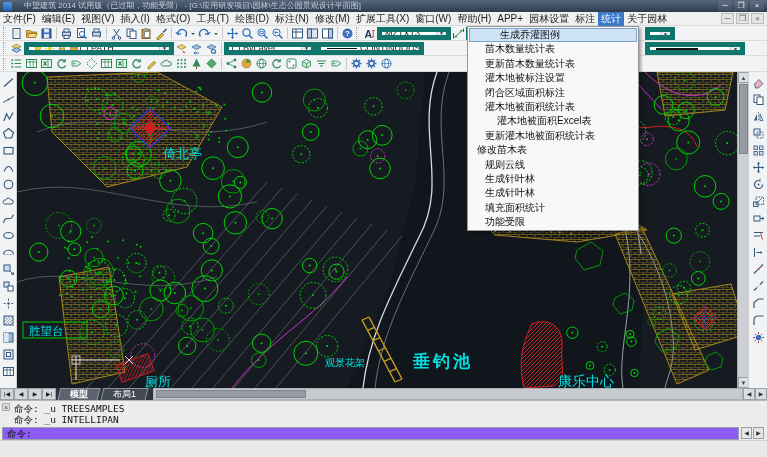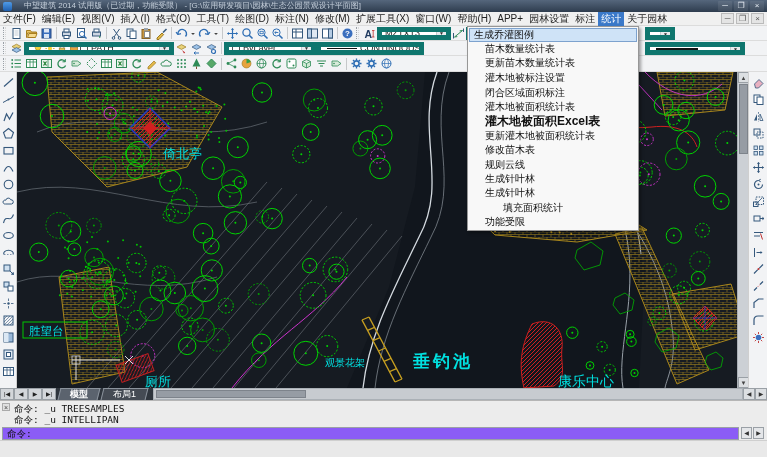--- a/index.html
+++ b/index.html
@@ -1214,33 +1214,33 @@
     </span>
     <span class="vicon">
       <svg width="13" height="13" viewBox="0 0 13 13">
         <circle cx="6.5" cy="6.5" r="2.8" fill="#3b6fbe"></circle>
         <path d="M6.5,1 V3 M6.5,10 V12 M1,6.5 H3 M10,6.5 H12 M2.8,2.8 L4,4 M9,9 l1.2,1.2 M10.2,2.8 L9,4 M4,9 l-1.2,1.2" stroke="#c03030" stroke-width=".9"></path>
       </svg>
     </span>
   </div>
 
 <div id="dropdown" style="position:absolute;left:467px;top:26px;width:172px;background:#f8f8f8;border:1px solid #979797;box-shadow:2px 2px 3px rgba(0,0,0,.35);z-index:50;padding:1px">
-    <div style="height: 14.4px; line-height: 12.4px; padding-left: 4px; font-size: 10px; color: rgb(17, 17, 17); white-space: nowrap; overflow: hidden; background: rgb(207, 227, 247); border: 1px solid rgb(125, 162, 206);">生成乔灌图例</div>
+    <div style="height: 14.4px; line-height: 12.4px; padding-left: 30px; font-size: 10px; color: rgb(17, 17, 17); white-space: nowrap; overflow: hidden; background: rgb(207, 227, 247); border: 1px solid rgb(125, 162, 206);">生成乔灌图例</div>
     <div style="height: 14.4px; line-height: 14.4px; padding-left: 16px; font-size: 10px; color: rgb(17, 17, 17); white-space: nowrap; overflow: hidden;">苗木数量统计表</div>
-    <div style="height: 14.4px; line-height: 14.4px; padding-left: 16px; font-size: 10px; color: rgb(17, 17, 17); white-space: nowrap; overflow: hidden; font-family: Liberation Mono, monospace;">更新苗木数量统计表</div>
+    <div style="height: 14.4px; line-height: 14.4px; padding-left: 16px; font-size: 10px; color: rgb(17, 17, 17); white-space: nowrap; overflow: hidden;">更新苗木数量统计表</div>
     <div style="height: 14.4px; line-height: 14.4px; padding-left: 16px; font-size: 10px; color: rgb(17, 17, 17); white-space: nowrap; overflow: hidden;">灌木地被标注设置</div>
     <div style="height: 14.4px; line-height: 14.4px; padding-left: 16px; font-size: 10px; color: rgb(17, 17, 17); white-space: nowrap; overflow: hidden;">闭合区域面积标注</div>
     <div style="height: 14.4px; line-height: 14.4px; padding-left: 16px; font-size: 10px; color: rgb(17, 17, 17); white-space: nowrap; overflow: hidden;">灌木地被面积统计表</div>
-    <div style="height: 14.4px; line-height: 14.4px; padding-left: 16px; font-size: 12px; color: rgb(17, 17, 17); white-space: nowrap; overflow: hidden; font-weight: bold;">灌木地被面积Excel表</div>
+    <div style="height: 14.4px; line-height: 14.4px; padding-left: 28px; font-size: 10px; color: rgb(17, 17, 17); white-space: nowrap; overflow: hidden;">灌木地被面积Excel表</div>
     <div style="height: 14.4px; line-height: 14.4px; padding-left: 16px; font-size: 10px; color: rgb(17, 17, 17); white-space: nowrap; overflow: hidden;">更新灌木地被面积统计表</div>
-    <div style="height: 14.4px; line-height: 14.4px; padding-left: 16px; font-size: 10px; color: rgb(17, 17, 17); white-space: nowrap; overflow: hidden;">修改苗木表</div>
+    <div style="height: 14.4px; line-height: 14.4px; padding-left: 8px; font-size: 10px; color: rgb(17, 17, 17); white-space: nowrap; overflow: hidden;">修改苗木表</div>
     <div style="height: 14.4px; line-height: 14.4px; padding-left: 16px; font-size: 10px; color: rgb(17, 17, 17); white-space: nowrap; overflow: hidden;">规则云线</div>
     <div style="height: 14.4px; line-height: 14.4px; padding-left: 16px; font-size: 10px; color: rgb(17, 17, 17); white-space: nowrap; overflow: hidden;">生成针叶林</div>
     <div style="height: 14.4px; line-height: 14.4px; padding-left: 16px; font-size: 10px; color: rgb(17, 17, 17); white-space: nowrap; overflow: hidden;">生成针叶林</div>
-    <div style="height: 14.4px; line-height: 14.4px; padding-left: 24px; font-size: 10px; color: rgb(17, 17, 17); white-space: nowrap; overflow: hidden; margin-left: 10px;">填充面积统计</div>
+    <div style="height: 14.4px; line-height: 14.4px; padding-left: 16px; font-size: 10px; color: rgb(17, 17, 17); white-space: nowrap; overflow: hidden;">填充面积统计</div>
     <div style="height: 14.4px; line-height: 14.4px; padding-left: 16px; font-size: 10px; color: rgb(17, 17, 17); white-space: nowrap; overflow: hidden;">功能受限</div>
   </div>
 
 <div id="tabstrip">
     <span class="navbtn">|◀</span>
     <span class="navbtn">◀</span>
     <span class="navbtn">▶</span>
     <span class="navbtn">▶|</span>
     <span class="mtab active"><span>模型</span></span>
     <span class="mtab"><span>布局1</span></span>

